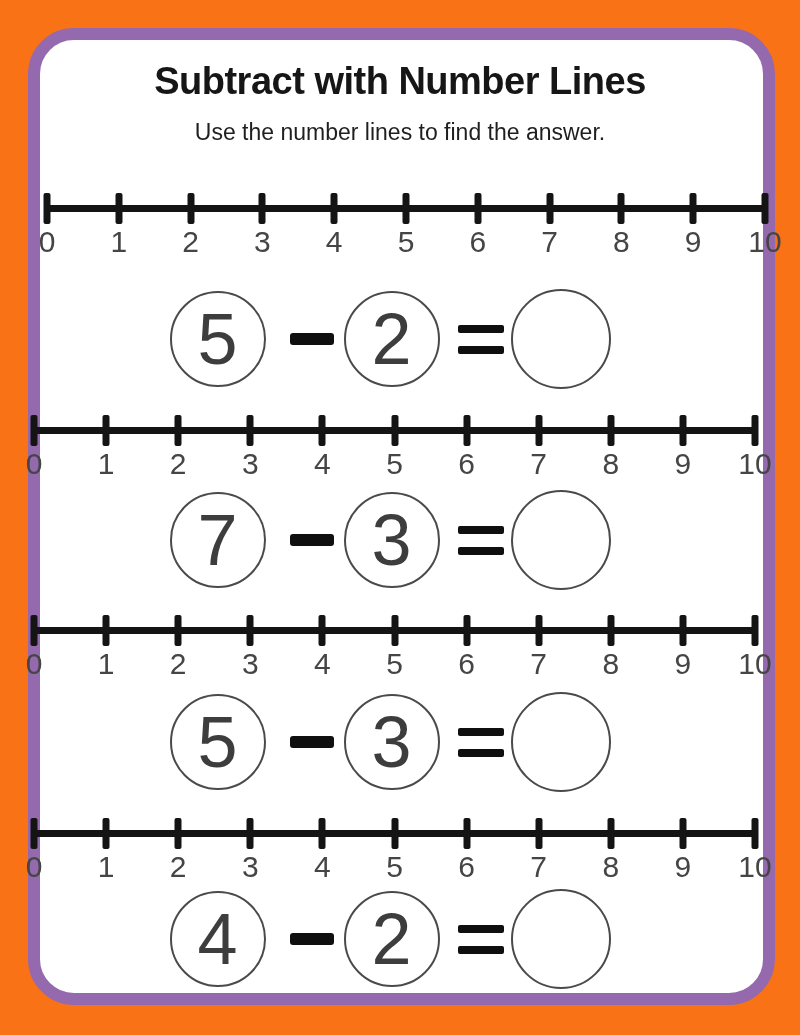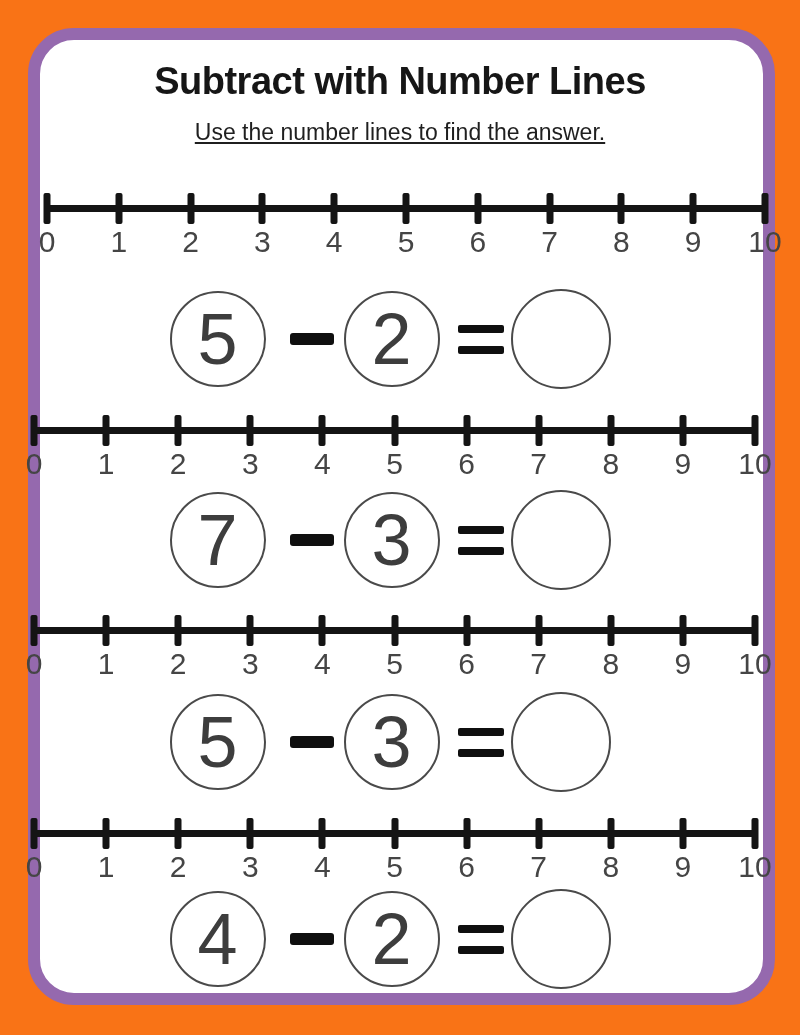--- a/index.html
+++ b/index.html
@@ -11,21 +11,21 @@
     position:absolute;left:28px;top:28px;width:747px;height:977px;
     border:12px solid var(--border-purple,#9569ae);border-radius:46px;
     box-sizing:border-box;background:#ffffff;
   }
   .title{
     position:absolute;left:0;top:60px;width:100%;text-align:center;
     font-size:38px;font-weight:700;color:#161616;letter-spacing:-0.5px;margin:0;
   }
   .subtitle{
     position:absolute;left:0;top:119px;width:100%;text-align:center;
-    font-size:23px;font-weight:400;color:#1f1f1f;text-decoration:underline;
+    font-size:23px;font-weight:400;color:#1f1f1f;
   }
   
   .numline{position:absolute;height:70px;}
   .numline.nl-1{left:47px;width:718px;top:193px;}
   .numline.nl-2{left:34px;width:721px;top:415px;}
   .numline.nl-3{left:34px;width:721px;top:615px;}
   .numline.nl-4{left:34px;width:721px;top:818px;}
   .nl-bar{
     position:absolute;left:0;right:0;top:12px;height:7px;background:#141414;border-radius:2px;
   }

